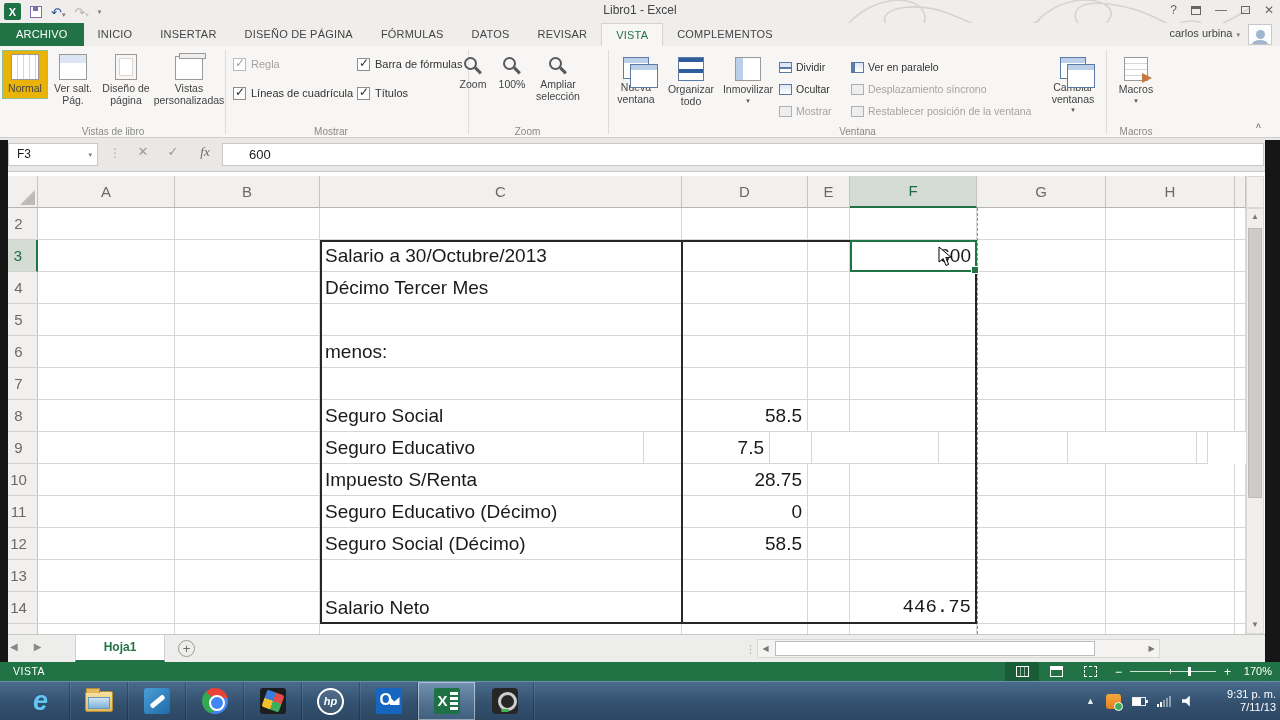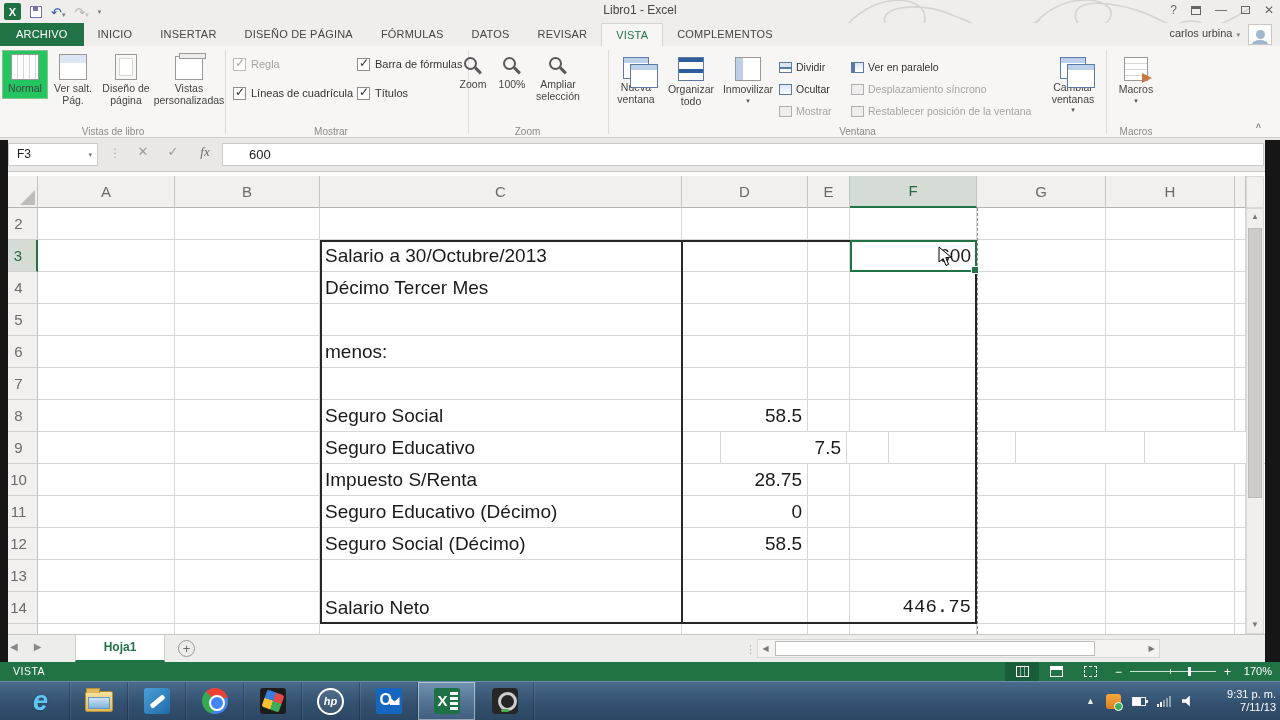--- a/index.html
+++ b/index.html
@@ -39,21 +39,21 @@
 
   
   .ribbon{position:absolute;left:0;top:46px;width:1280px;height:92px;background:#f7f6f5;border-bottom:1px solid #cfcecd;}
   .rgroup{position:absolute;top:0;height:92px;}
   .gsep{position:absolute;top:4px;height:84px;width:1px;background:#dddcdb;}
   .gname{position:absolute;bottom:1px;left:0;right:0;text-align:center;font-size:10px;color:#8a8988;}
   .rbtns{display:flex;align-items:flex-start;padding-top:4px;}
   .rbtn{display:flex;flex-direction:column;align-items:center;padding:3px 2px;border:1px solid transparent;background:none;
     font-family:inherit;}
   .rbtn .rlabel{font-size:10.5px;line-height:11.5px;color:#444;text-align:center;margin-top:3px;white-space:pre-line;}
-  .rbtn.on{background:#22c55e;border-color:#8cc291;}
+  .rbtn.on{background:#eab308;border-color:#8cc291;}
   .caret{font-size:7px;color:#555;margin-top:1px;}
   .ric{display:block;}
   
   .i-sheet{width:28px;height:26px;border:1px solid #9a9998;background:
     repeating-linear-gradient(90deg,#fff 0 5px,#d8d7d6 5px 6px);}
   .i-break{width:28px;height:26px;border:1px solid #9a9998;background:
     linear-gradient(#dce6f5 0 8px,#fff 8px),repeating-linear-gradient(90deg,transparent 0 8px,#d8d7d6 8px 9px);}
   .i-layout{width:22px;height:26px;border:1px solid #9a9998;background:#fff;box-shadow:inset 0 0 0 3px #f7f6f5,inset 0 0 0 4px #d8d7d6;}
   .i-custom{width:28px;height:24px;border:1px solid #9a9998;background:#fff;position:relative;margin-top:2px;}
   .i-custom:before{content:"";position:absolute;left:3px;top:-4px;right:-4px;height:4px;border:1px solid #9a9998;background:#eee;}
@@ -499,21 +499,21 @@
         <div class="cell" style="width: 42px;"></div>
         <div class="cell" style="width: 127px;"></div>
         <div class="cell" style="width: 129px;"></div>
         <div class="cell" style="width: 129px;"></div>
         <div class="cell" style="width: 11px;"></div>
       </div>
       <div class="grow">
         <div class="rn" style="width: 38px;">9</div>
         <div class="cell" style="width: 137px;"></div>
         <div class="cell" style="width: 145px;"></div>
-        <div class="cell" style="width: 401px;">Seguro Educativo</div>
+        <div class="cell" style="width: 324px;">Seguro Educativo</div>
         <div class="cell num" style="width: 126px;">7.5</div>
         <div class="cell" style="width: 42px;"></div>
         <div class="cell" style="width: 127px;"></div>
         <div class="cell" style="width: 129px;"></div>
         <div class="cell" style="width: 129px;"></div>
         <div class="cell" style="width: 11px;"></div>
       </div>
       <div class="grow">
         <div class="rn" style="width: 38px;">10</div>
         <div class="cell" style="width: 137px;"></div>

